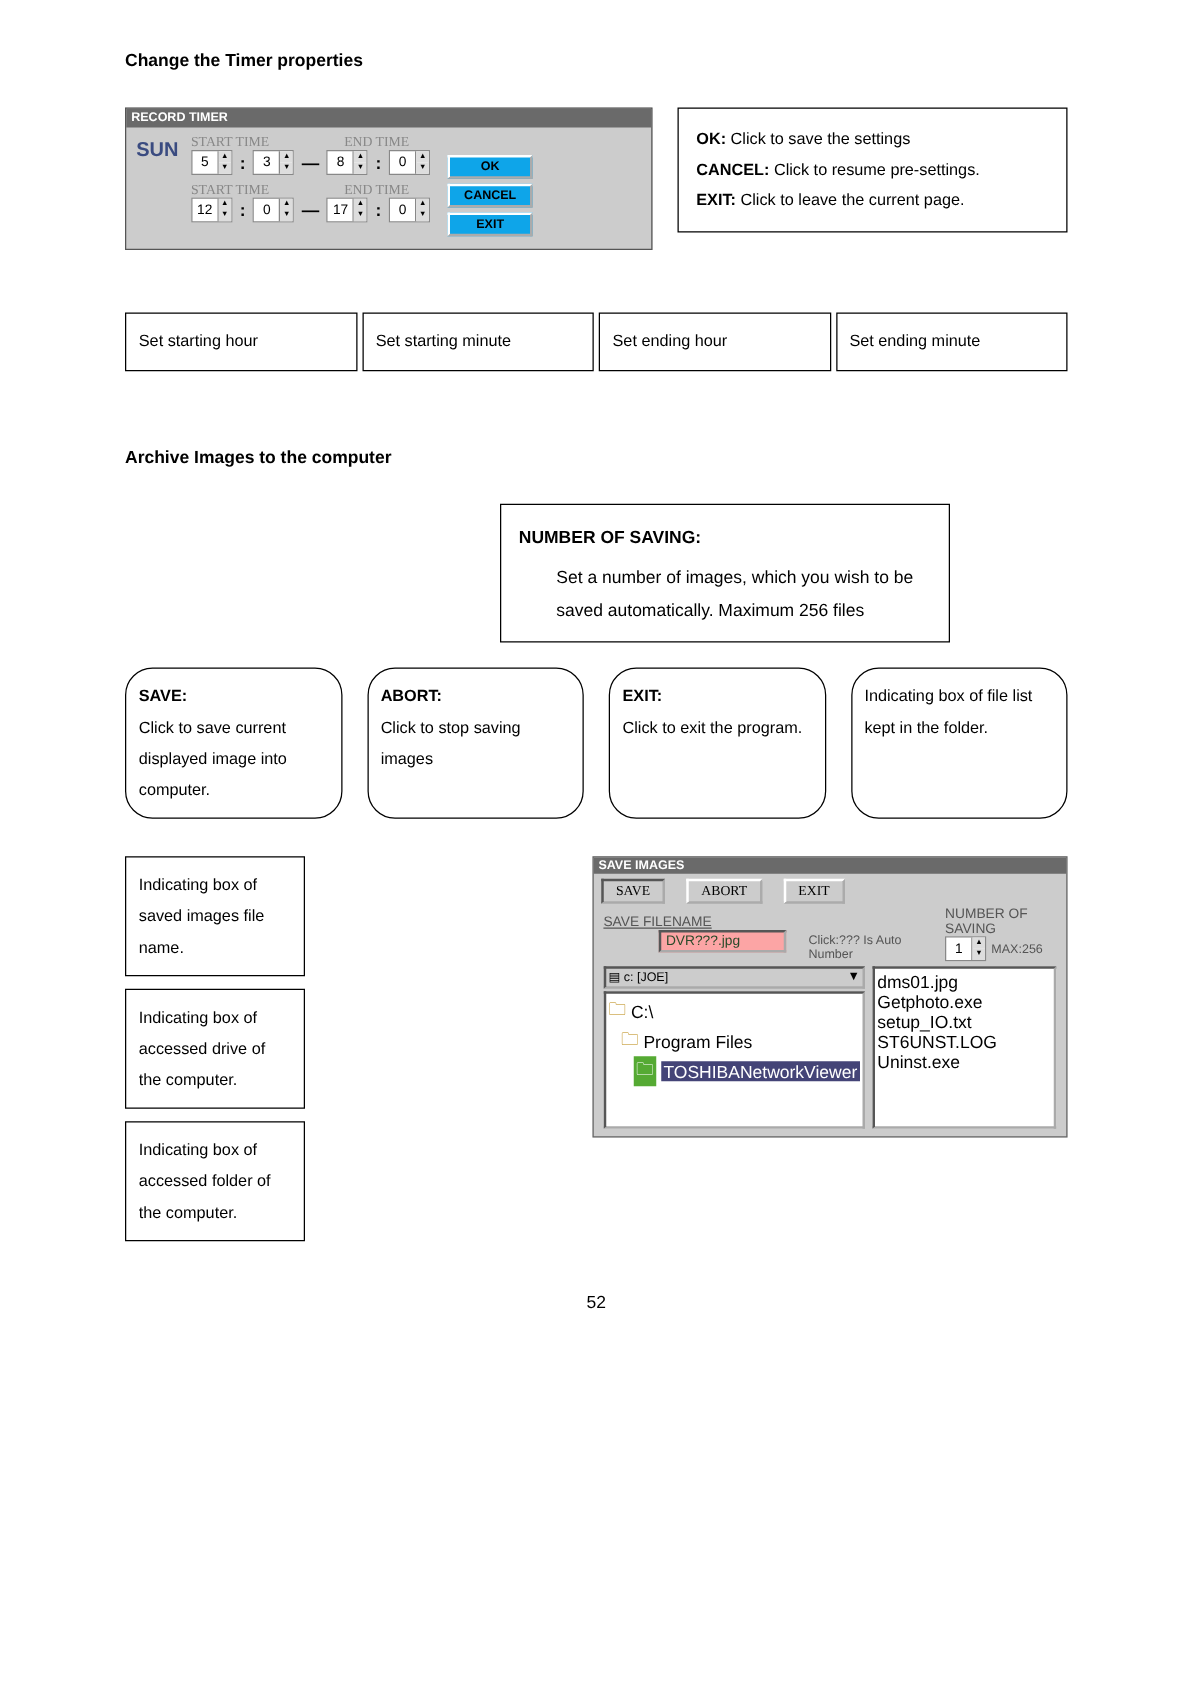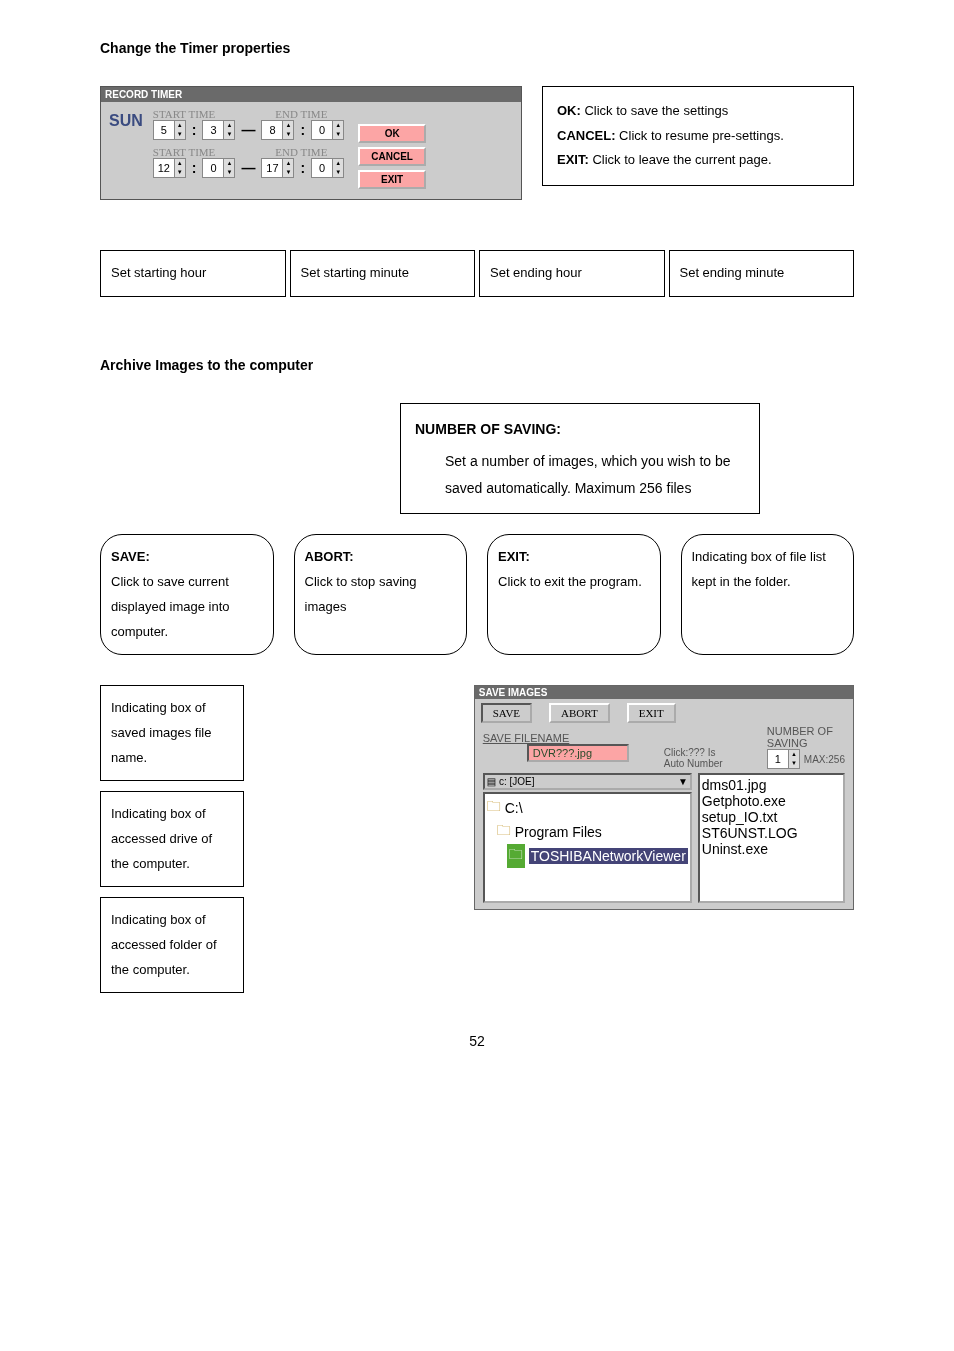--- a/index.html
+++ b/index.html
@@ -93,21 +93,21 @@
   .colon { font-weight: bold; }
   .dash { font-weight: bold; }
   .btn-stack {
     display: flex;
     flex-direction: column;
     gap: 4px;
     margin-left: 14px;
     margin-top: 16px;
   }
   .win-btn {
-    background: #fca5a5;
+    background: #0ea5e9;
     border: 2px outset #fff;
     font-size: 10px;
     font-weight: bold;
     text-align: center;
     padding: 2px 6px;
     min-width: 52px;
   }
   
   .callout-row {
     display: flex;
@@ -155,21 +155,21 @@
     padding: 2px 10px;
     font-family: serif;
   }
   .tab-btn.active {
     border: 2px inset #aaa;
   }
   .save-row2 {
     display: flex;
     align-items: center;
     padding: 2px 8px 4px 8px;
-    gap: 35px;
+    gap: 18px;
     font-size: 11px;
   }
   .sunken-input {
     background: #fca5a5;
     border: 2px inset #aaa;
     font-size: 11px;
     padding: 1px 4px;
     color: #2a4a2a;
     margin-left: 44px;
   }

